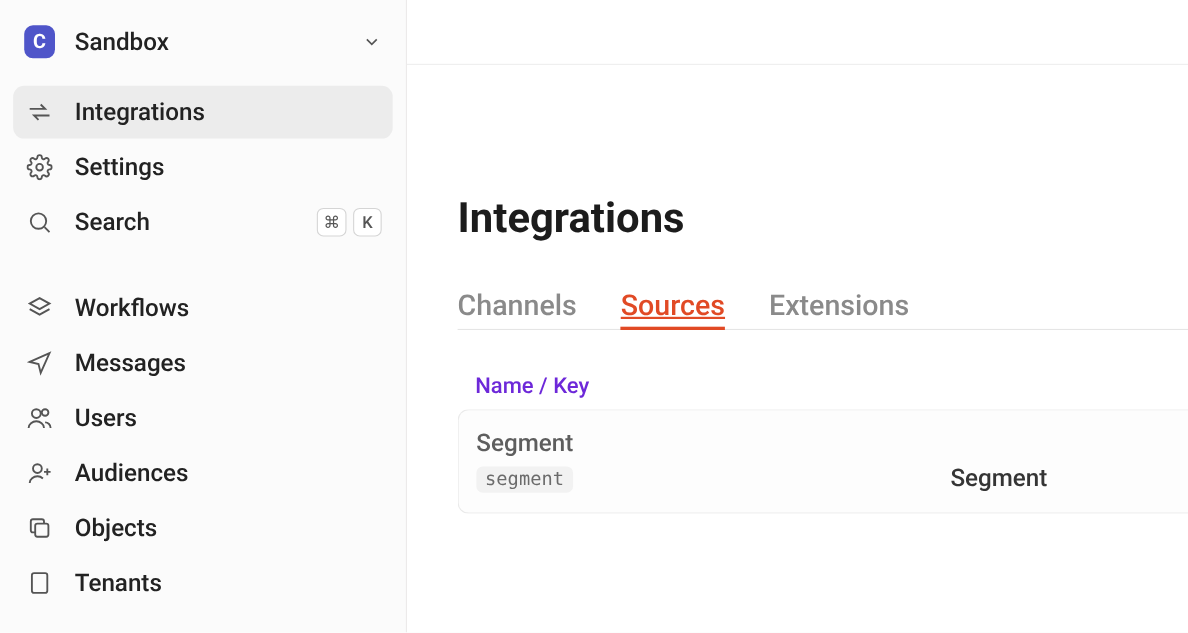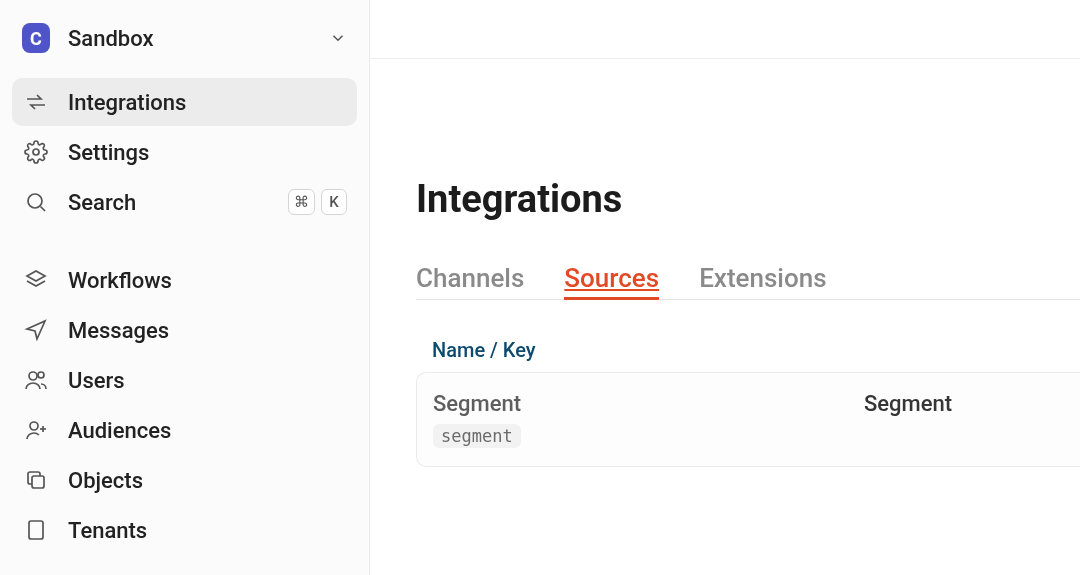--- a/index.html
+++ b/index.html
@@ -104,28 +104,28 @@
   }
   .tab.active { color: #e14a25; border-bottom-color: #e14a25; text-decoration: underline; }
 
   
   .table { margin-top: 28px; }
   .table-head {
     display: flex;
     padding: 10px 16px;
     font-size: 20px;
     font-weight: 500;
-    color: #0c4a6e;
+    color: #6d28d9;
   }
   .col-name { flex: 1; }
   .col-type { width: 200px; }
 
   .table-row {
     display: flex;
-    align-items: flex-start;
+    align-items: flex-end;
     padding: 18px 16px;
     border: 1px solid #eaeaea;
     border-right: none;
     border-radius: 10px 0 0 10px;
     background: #fdfdfd;
   }
   .cell-name { flex: 1; }
   .cell-name .name-label {
     font-size: 22px;
     color: #5e5e5e;

